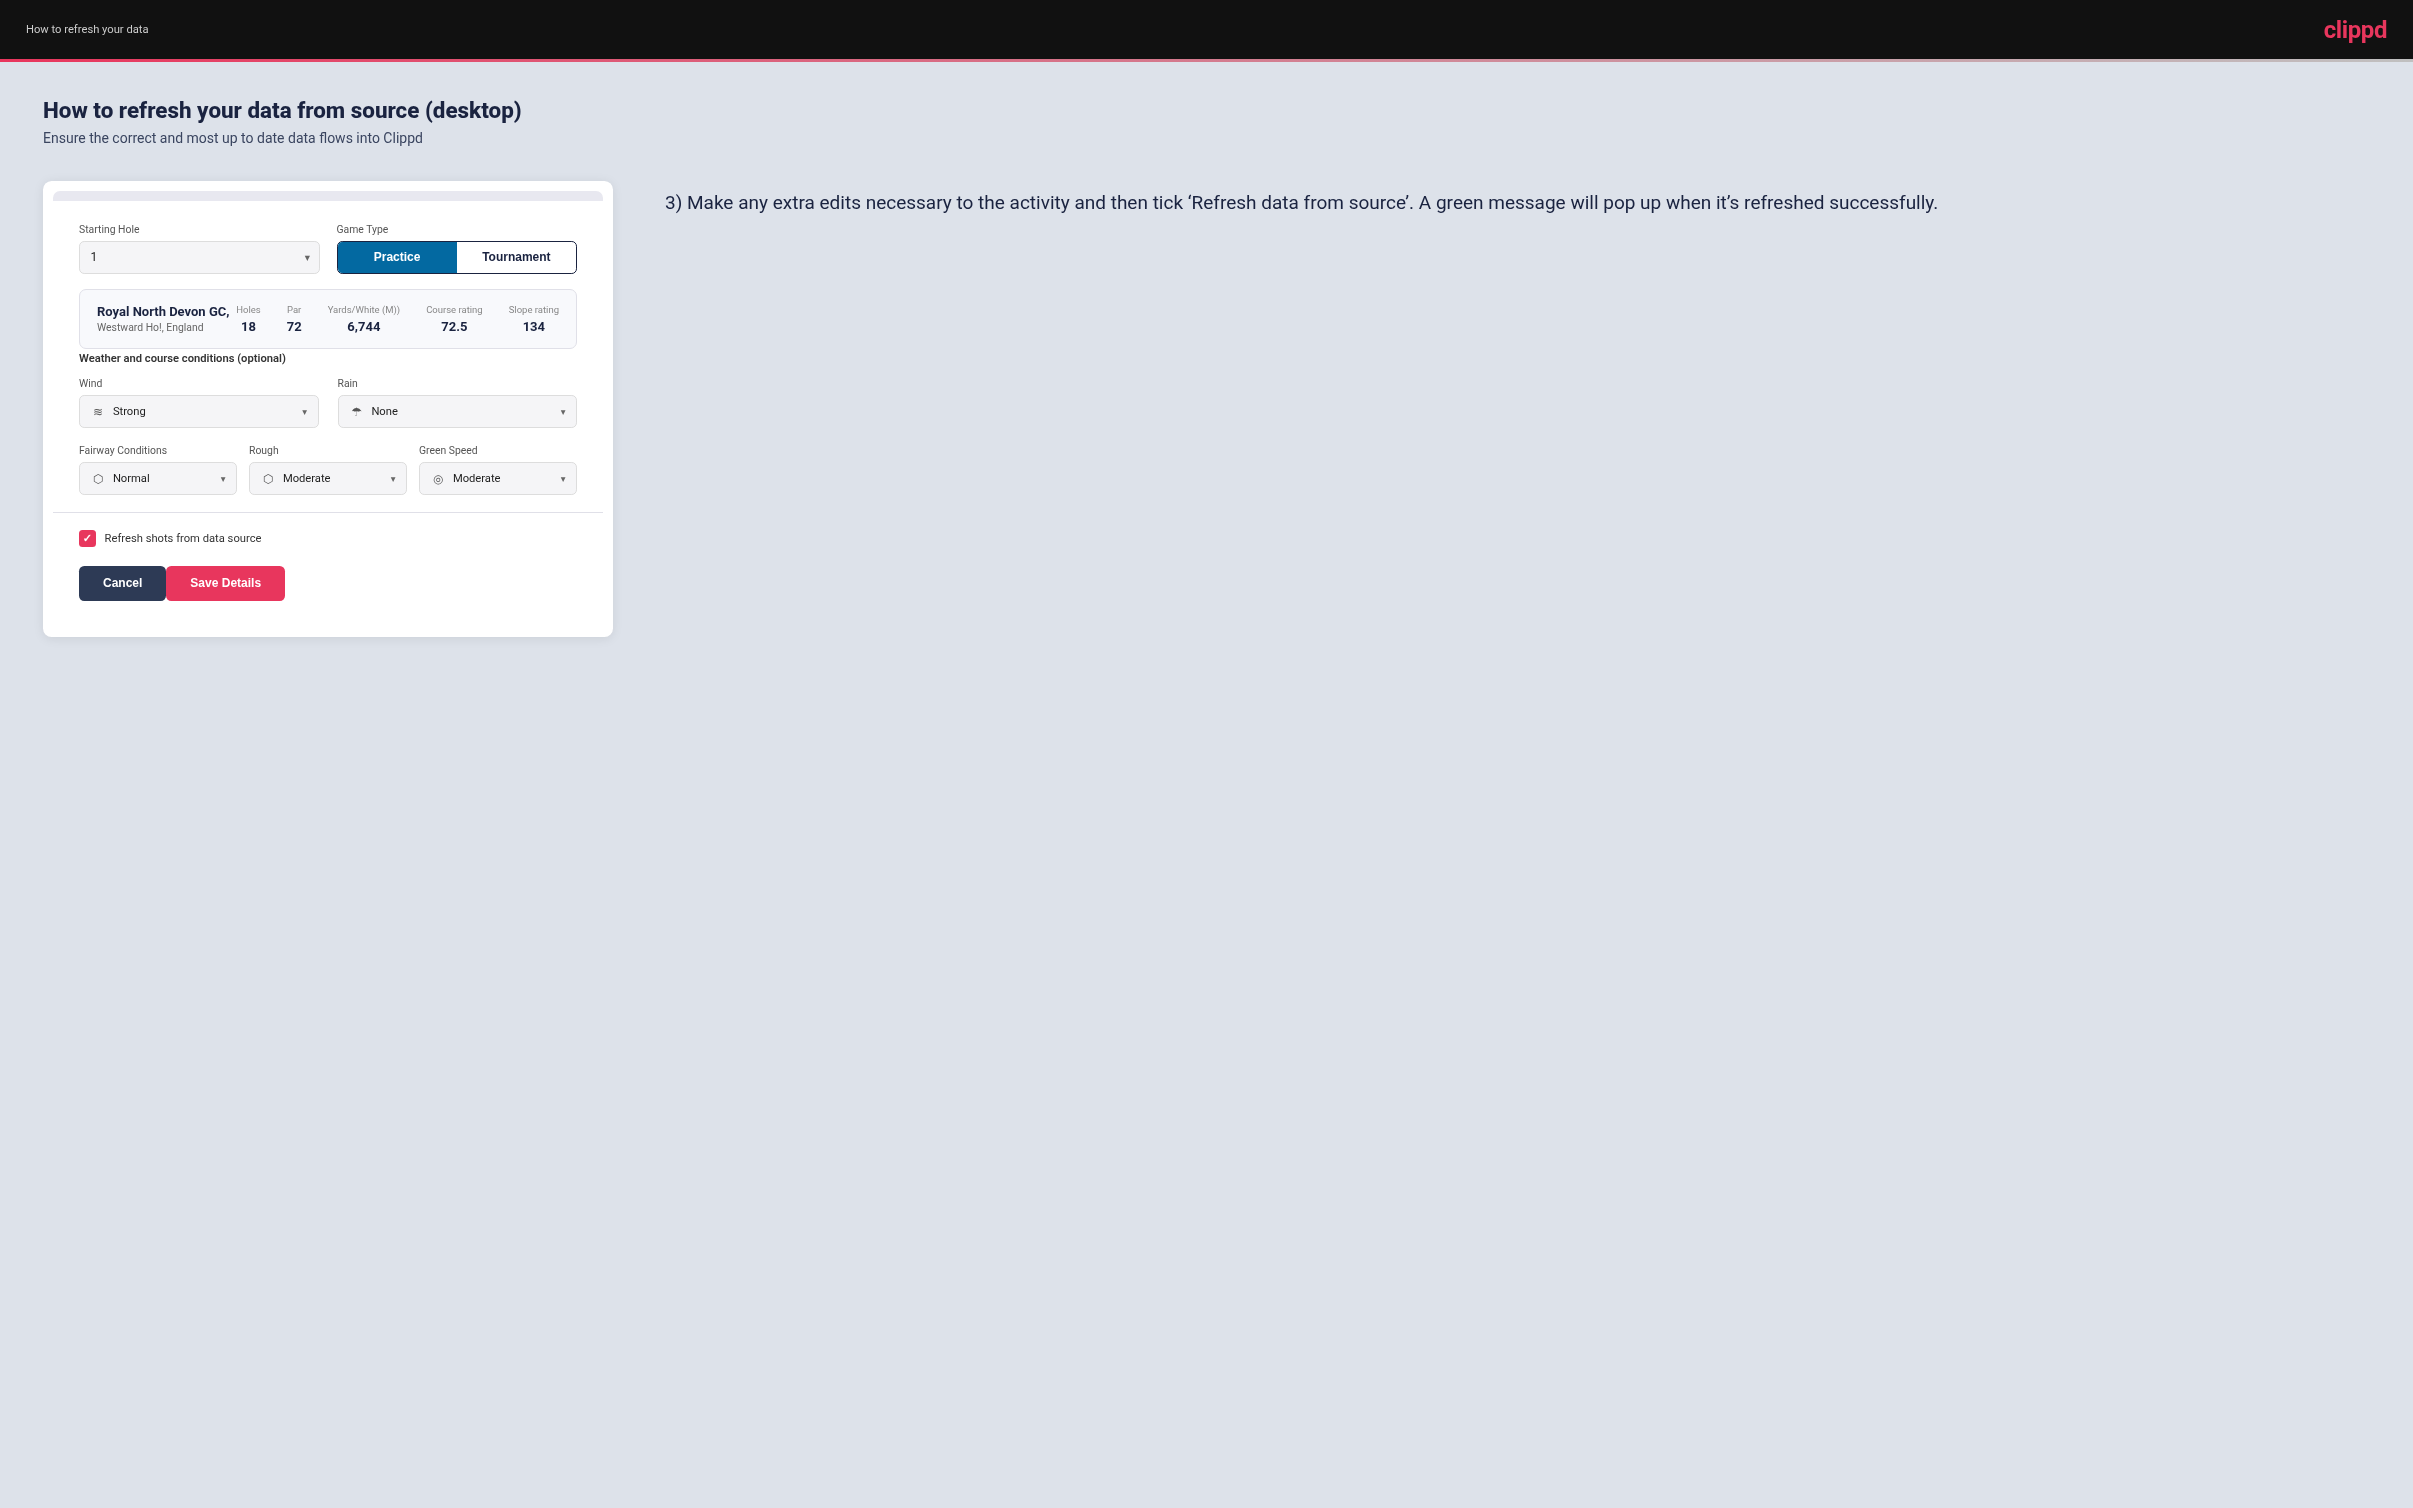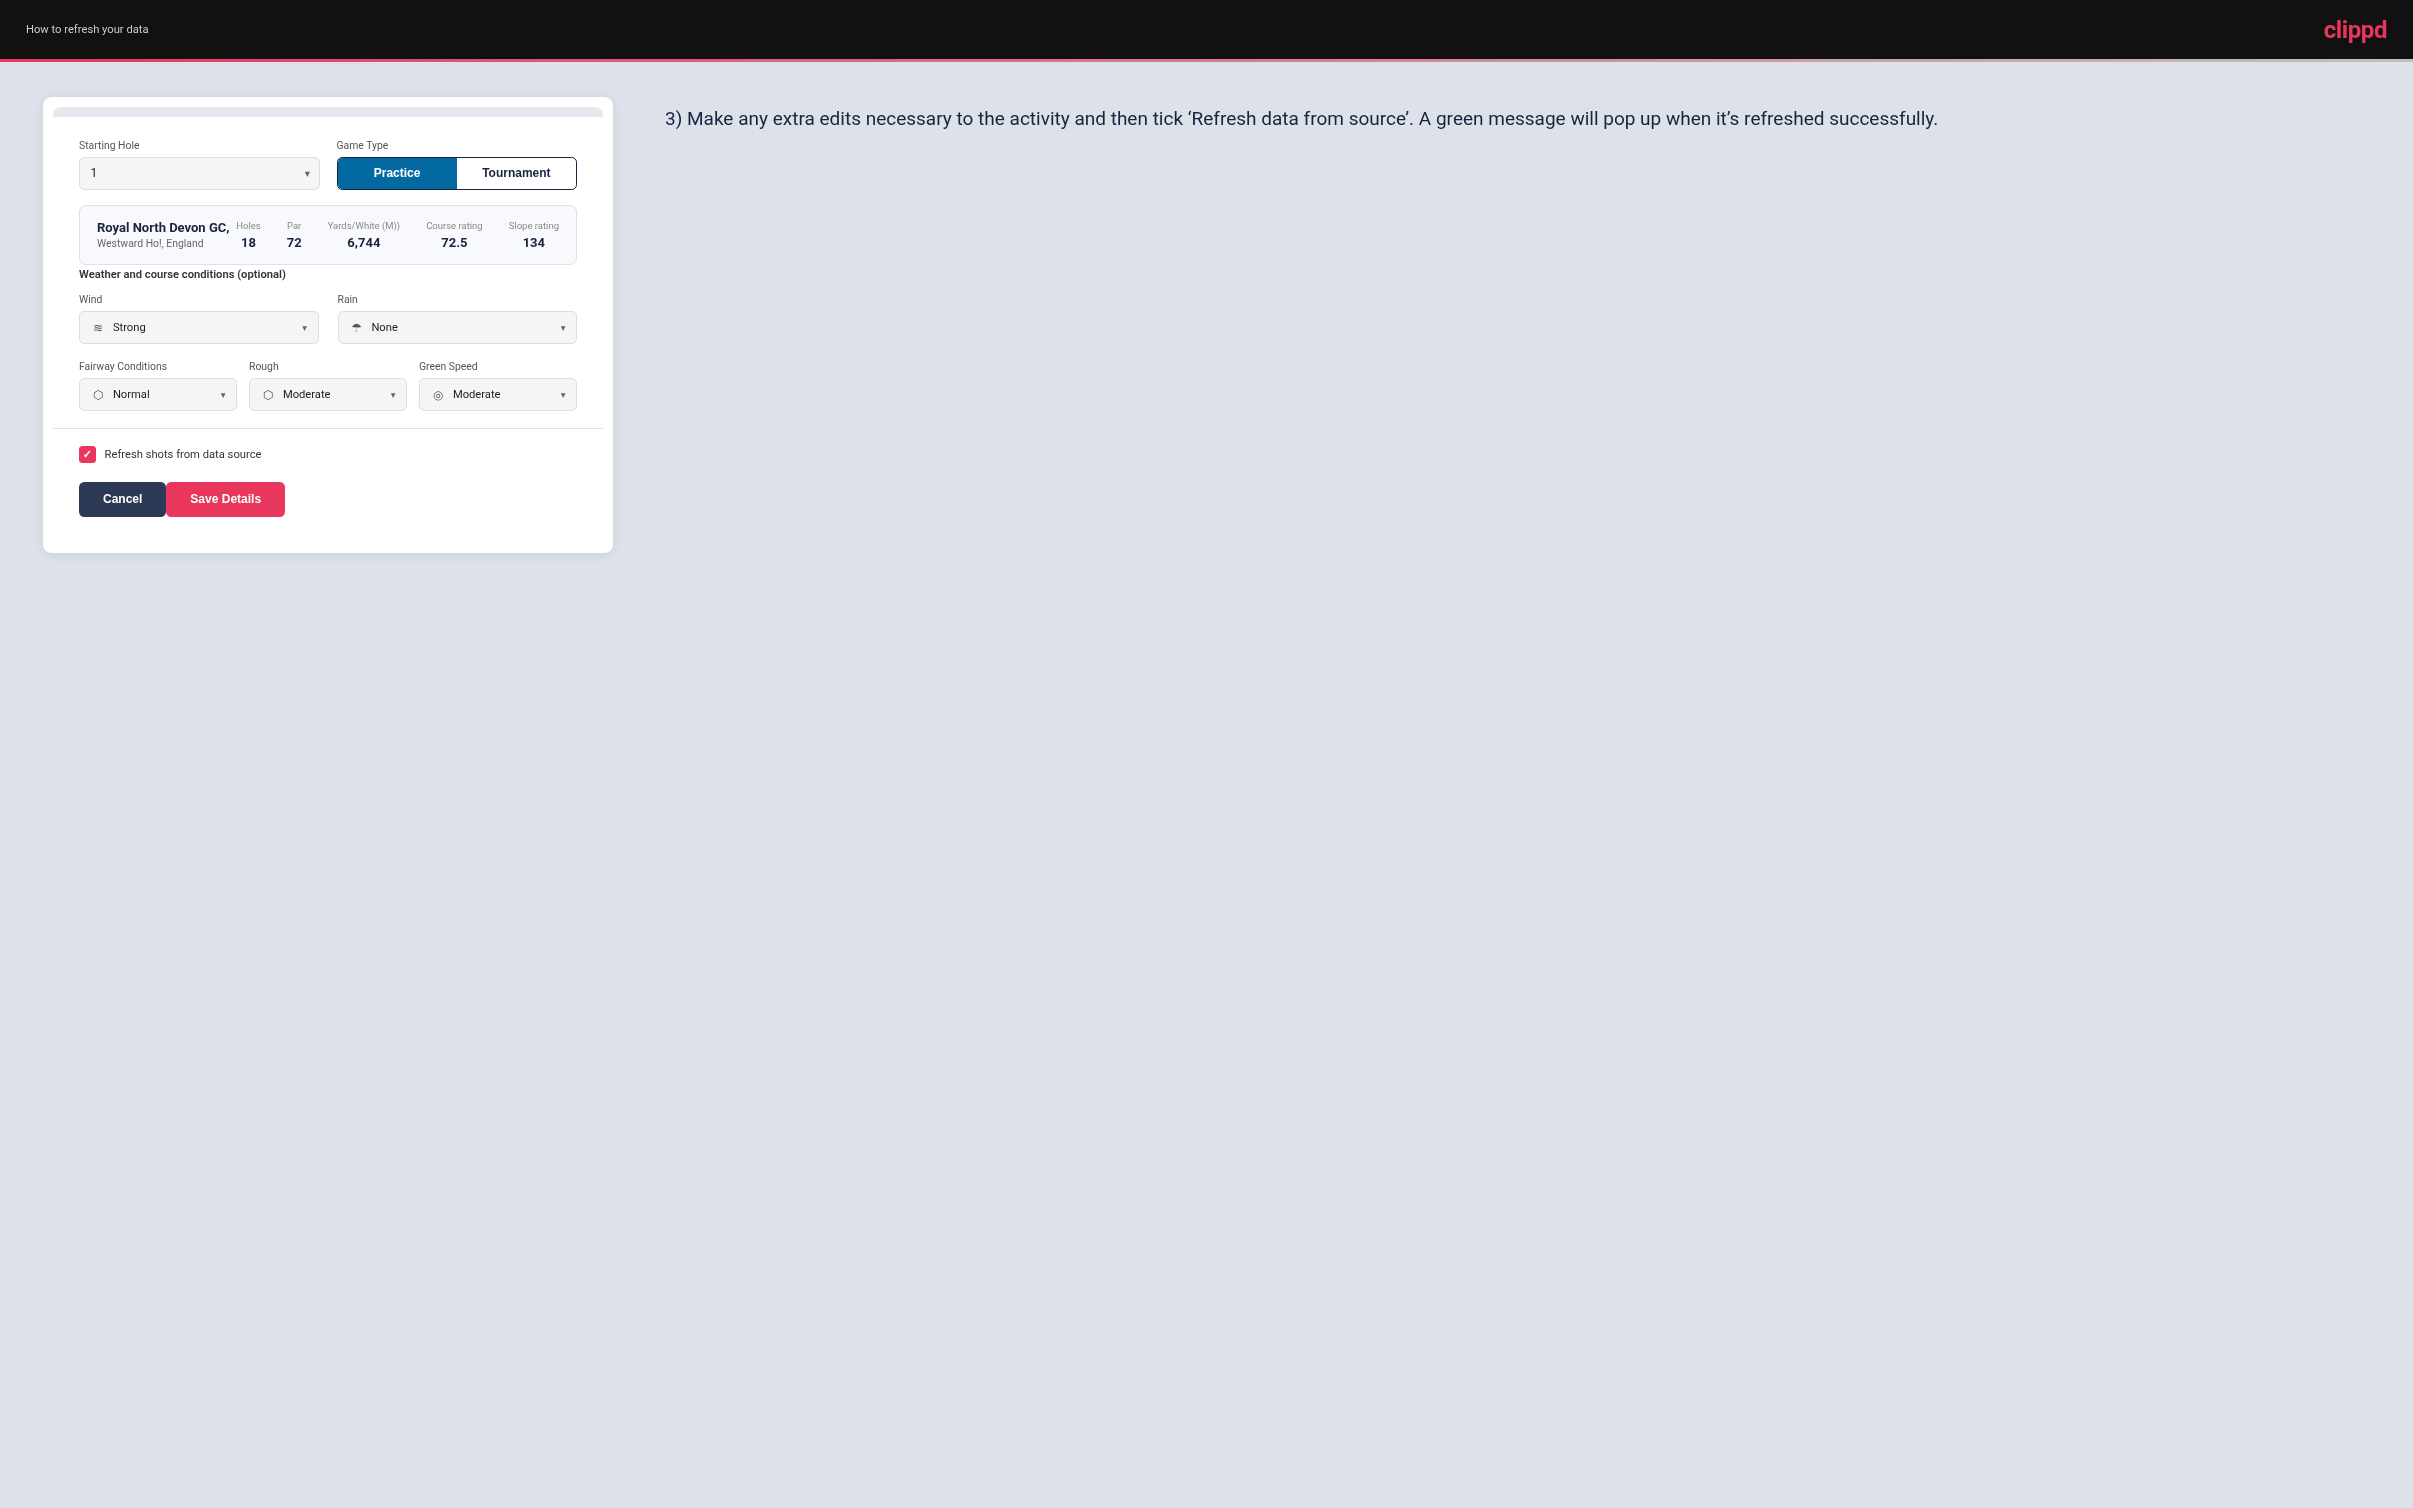--- a/index.html
+++ b/index.html
@@ -289,20 +289,22 @@
 </head>
 <body>
 
 <div class="top-bar">
   <span class="top-bar-title">How to refresh your data</span>
   <span class="logo-text">clippd</span>
 </div>
 <div class="accent-bar"></div>
 
 <div class="main-content">
+  <h1 class="page-heading">How to refresh your data from source (desktop)</h1>
+  <p class="page-subheading">Ensure the correct and most up to date data flows into Clippd</p>
 
   <div class="content-row">
 
     <div class="card">
       <div class="card-top-strip"></div>
 
       <div class="form-row">
         <div class="form-group">
           <label class="form-label">Starting Hole</label>
           <div class="select-wrapper full-width">

